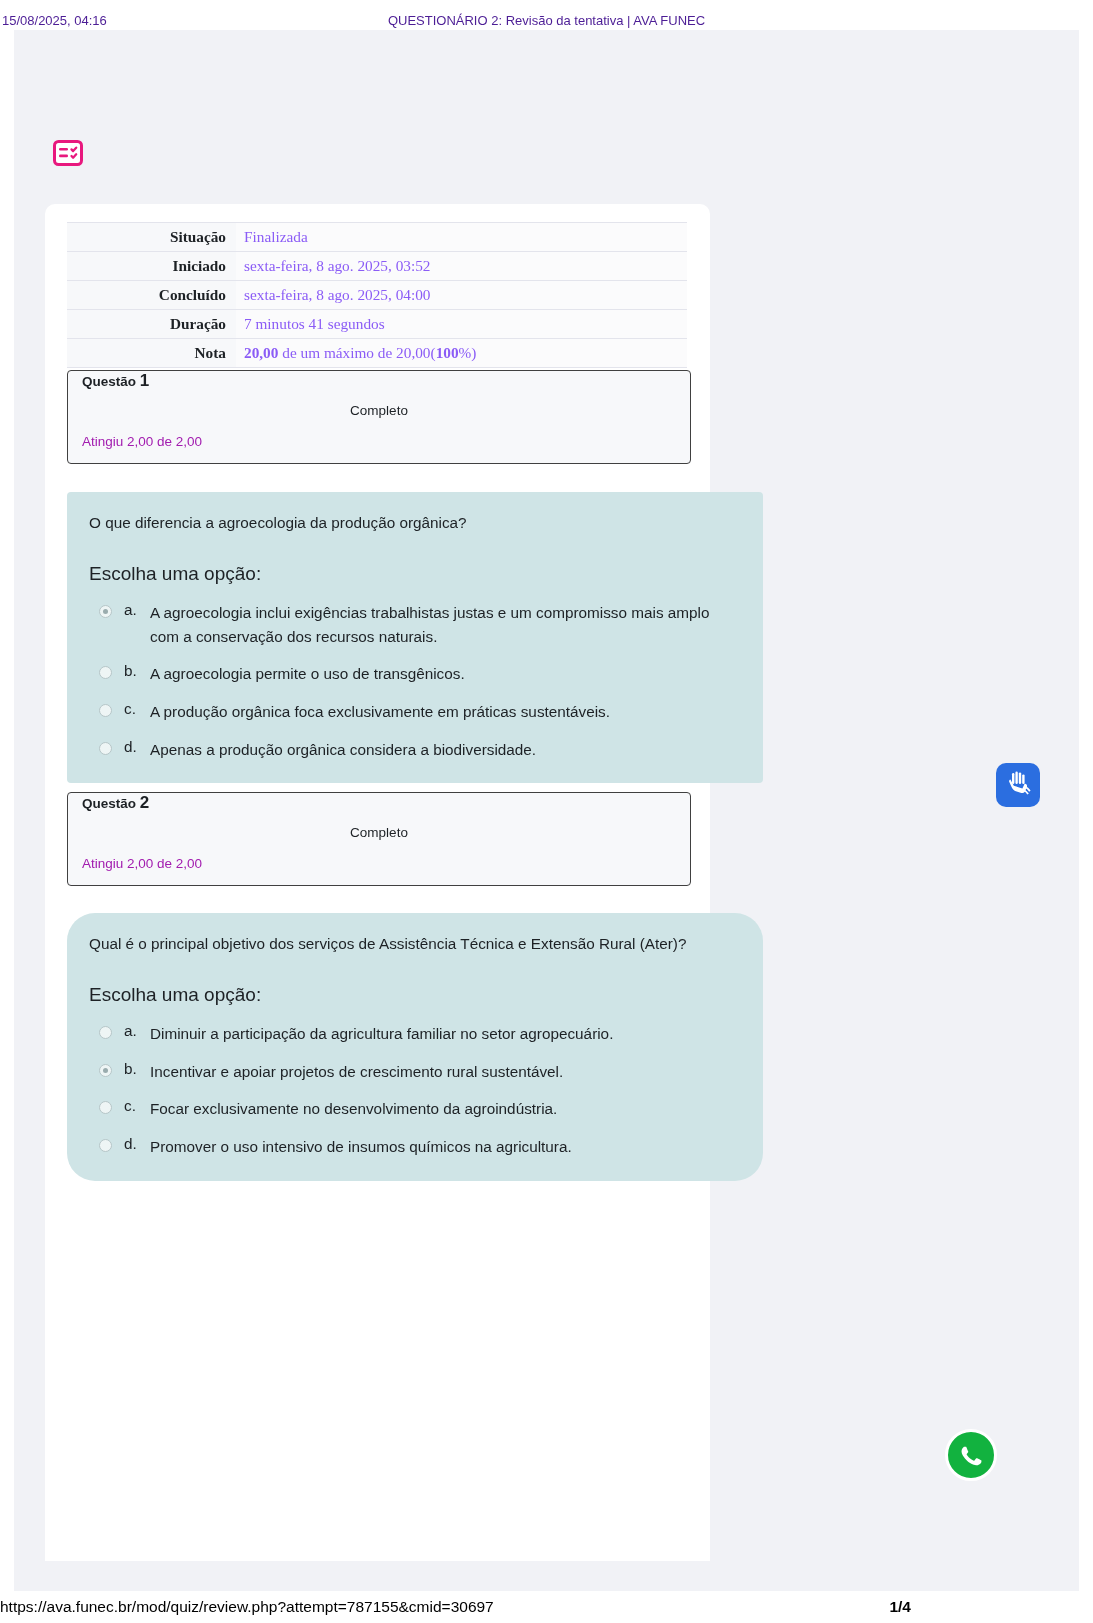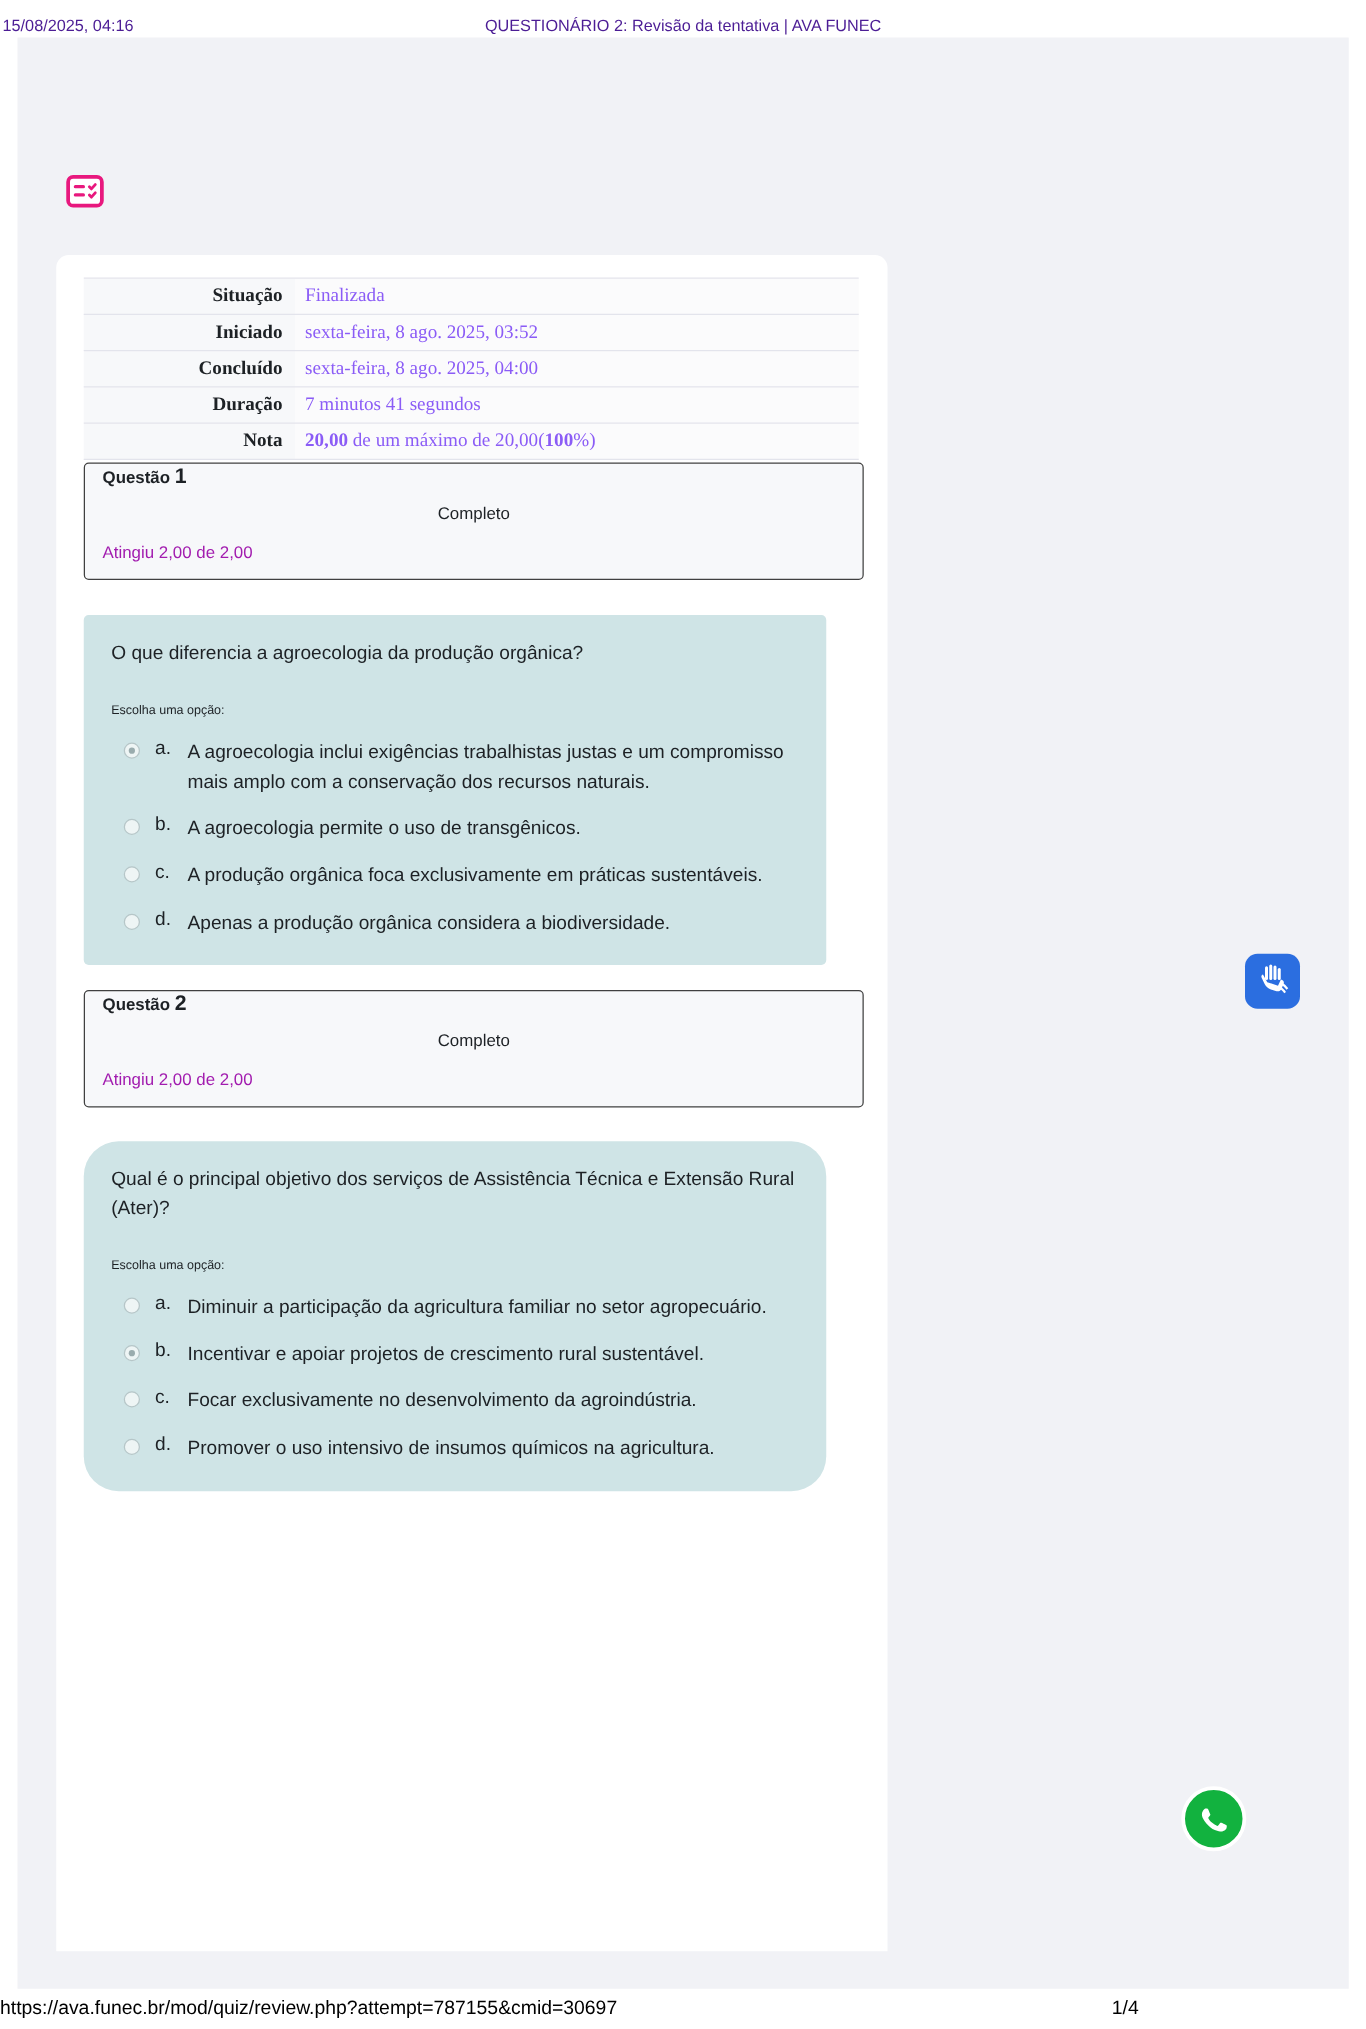--- a/index.html
+++ b/index.html
@@ -50,20 +50,21 @@
   }
   .print-footer .pf-left {
     position: absolute;
     left: 0px;
     white-space: nowrap;
   }
   .print-footer .pf-right {
     position: absolute;
     right: 3px;
     white-space: nowrap;
+    font-weight: bold;
   }
 
   
   .page-bg {
     position: absolute;
     top: 30px; left: 14px;
     width: 1065px;
     height: 1561px;
     background: #f1f2f6;
   }
@@ -150,34 +151,34 @@
   }
   .q-info .q-grade {
     font-size: 13.5px;
     color: #a21caf;
   }
 
   
   .q-content {
     position: absolute;
     left: 22px;
-    width: 594px;
+    width: 696px;
     background: #cfe4e6;
     border-radius: 4px;
     padding: 20px 22px 22px 22px;
     box-sizing: border-box;
   }
   .q-text {
     font-size: 15.3px;
     line-height: 1.5;
     color: #1d2125;
     margin-bottom: 22px;
   }
   .q-prompt {
-    font-size: 10px;
+    font-size: 19px;
     color: #1d2125;
     margin-bottom: 16px;
     margin-top: 28px;
   }
   .answers {
     margin: 0;
     padding: 0;
     list-style: none;
   }
   .answer {

